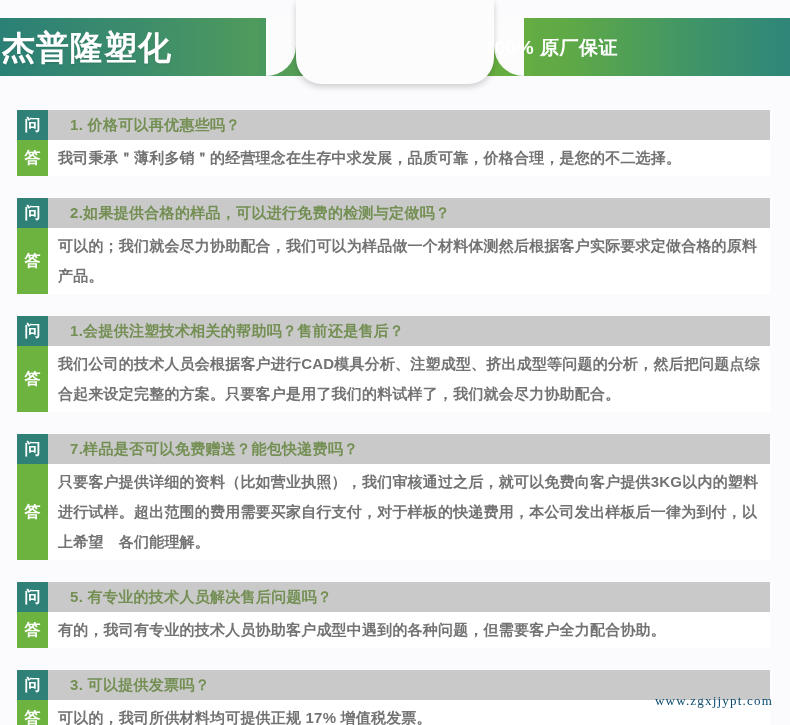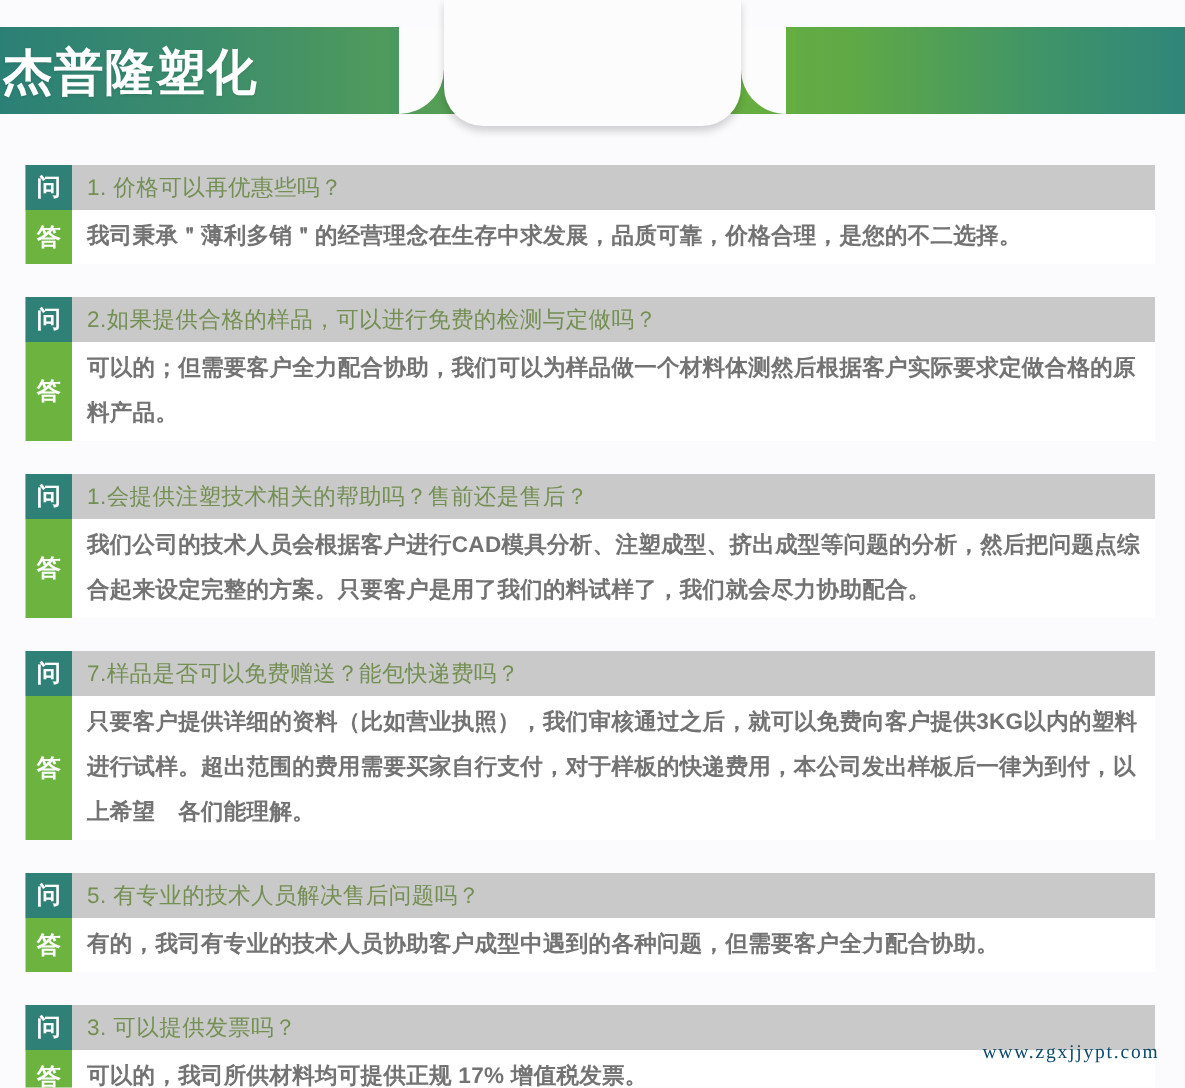--- a/index.html
+++ b/index.html
@@ -139,24 +139,24 @@
     font-size: 16px;
     font-weight: bold;
     display: flex;
     align-items: center;
     justify-content: center;
   }
   .q-text {
     flex: 1;
     display: flex;
     align-items: center;
-    padding-left: 10px;
+    padding-left: 22px;
     color: #748f53;
     font-size: 15px;
-    font-weight: normal;
+    font-weight: bold;
     letter-spacing: 0.3px;
   }
 
   .a-row {
     display: flex;
     align-items: stretch;
     background: #ffffff;
   }
   .a-badge {
     flex: 0 0 31px;
@@ -196,20 +196,21 @@
 </style>
 </head>
 <body>
 
 <div class="header">
   <div class="header-band"></div>
   <div class="tab-shoulder-left"></div>
   <div class="tab-shoulder-right"></div>
   <div class="header-tab"></div>
   <div class="header-logo">杰普隆塑化</div>
+  <div class="header-guarantee">100% 原厂保证</div>
 </div>
 
 <div class="faq-list">
 
   <div class="faq-item">
     <div class="q-row">
       <div class="q-badge">问</div>
       <div class="q-text">1. 价格可以再优惠些吗？</div>
     </div>
     <div class="a-row lines-1">
@@ -218,21 +219,21 @@
     </div>
   </div>
 
   <div class="faq-item">
     <div class="q-row">
       <div class="q-badge">问</div>
       <div class="q-text">2.如果提供合格的样品，可以进行免费的检测与定做吗？</div>
     </div>
     <div class="a-row lines-2">
       <div class="a-badge">答</div>
-      <div class="a-text">可以的；但需要客户全力配合协助，我们可以为样品做一个材料体测然后根据客户实际要求定做合格的原料产品。</div>
+      <div class="a-text">可以的；我们就会尽力协助配合，我们可以为样品做一个材料体测然后根据客户实际要求定做合格的原料产品。</div>
     </div>
   </div>
 
   <div class="faq-item">
     <div class="q-row">
       <div class="q-badge">问</div>
       <div class="q-text">1.会提供注塑技术相关的帮助吗？售前还是售后？</div>
     </div>
     <div class="a-row lines-2">
       <div class="a-badge">答</div>

